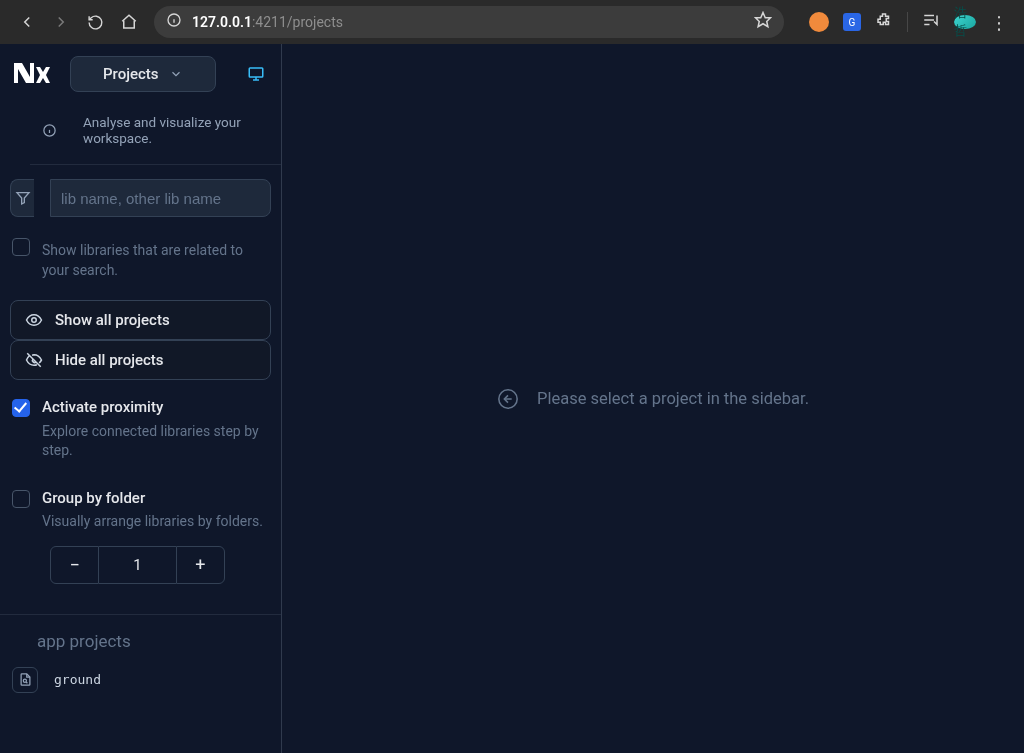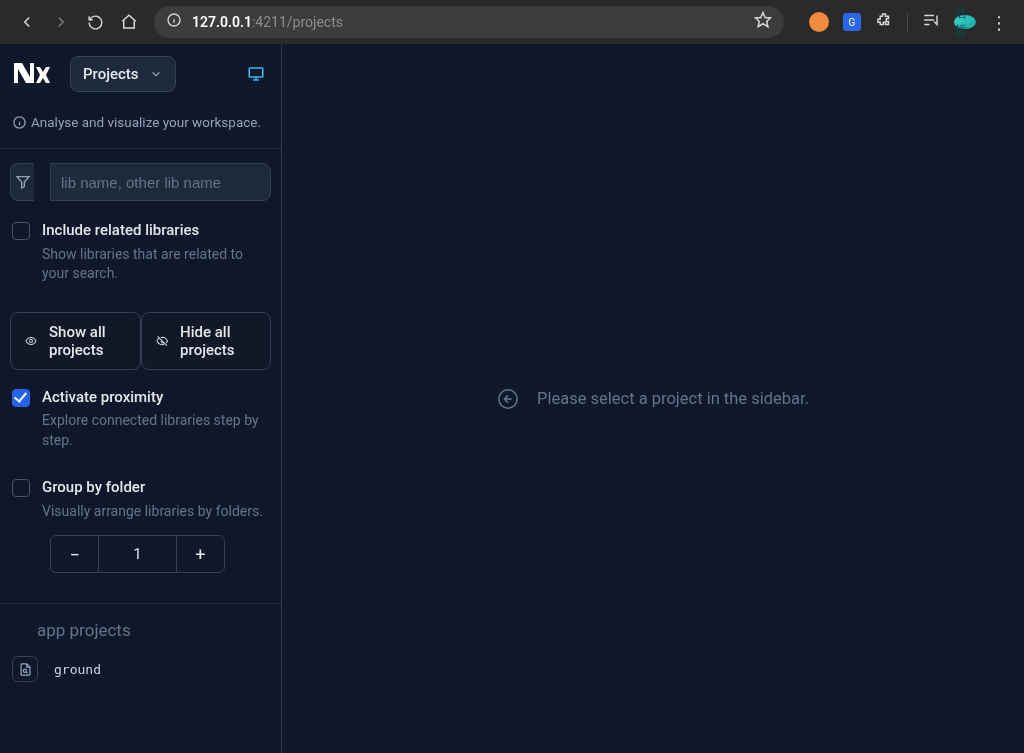--- a/index.html
+++ b/index.html
@@ -22,42 +22,42 @@
   .puzzle { color:#d6d6d6; }
   .music { color:#d6d6d6; }
   .avatar { background: linear-gradient(135deg,#3dd6d0,#1aa59f); width:22px; height:14px; border-radius:50%; display:flex; align-items:center; justify-content:center; font-size:13px; color:#064d4a;}
   .kebab { color:#d6d6d6; font-size:18px; }
 
   
   .app { display:flex; height: calc(753px - 44px); background:#0f172a; }
   .sidebar { width: 282px; background:#0f172a; border-right:1px solid rgba(148,163,184,0.25); display:flex; flex-direction:column; }
   .sb-top { display:flex; align-items:center; gap: 16px; padding: 12px 12px 14px 12px; }
   .logo { width:42px; height:30px; color:#fff; font-weight:700; font-size:20px; letter-spacing:-1px; font-style:italic; }
-  .select-btn { display:flex; align-items:center; gap:10px; border:1px solid #334155; background:#1e293b; color:#e5e7eb; border-radius:8px; padding: 8px 12px; font-size:15px; font-weight:500; }
+  .select-btn { display:flex; align-items:center; gap:10px; border:1px solid #334155; background:#1e293b; color:#e5e7eb; border-radius:8px; padding: 8px 32px; font-size:15px; font-weight:500; }
   .select-btn svg { color:#94a3b8; }
   .monitor { margin-left:auto; color:#38bdf8; width:26px; height:26px; display:flex; align-items:center; justify-content:center; border-radius:6px; }
 
-  .sb-headline { display:flex; align-items:center; gap:4px; padding: 8px 12px 18px 12px; color:#94a3b8; font-size:13.5px; border-bottom:1px solid rgba(148,163,184,0.15); }
+  .sb-headline { display:flex; align-items:center; gap:26px; padding: 8px 12px 18px 12px; color:#94a3b8; font-size:13.5px; border-bottom:1px solid rgba(148,163,184,0.15);margin-left:30px; }
   .sb-headline svg { flex:0 0 auto; }
 
   .sb-body { padding: 14px 10px 0 10px; flex:1; overflow:auto; }
   
   .filter-row { display:flex; gap:16px; }
   .filter-btn { width:36px; height:38px; display:flex; align-items:center; justify-content:center; background:#1e293b; border:1px solid #334155; border-right:none; border-radius:8px 0 0 8px; color:#94a3b8; }
   .filter-input { flex:1; height:38px; background:#1e293b; border:1px solid #334155; border-radius:0 8px 8px 0; color:#e5e7eb; padding:0 10px; font-size:15px; outline:none; }
   .filter-input::placeholder { color:#64748b; }
 
   .opt { display:flex; gap:12px; padding: 20px 2px 0 2px; }
   .opt .cb { width:18px; height:18px; border:1.5px solid #475569; border-radius:4px; margin-top:1px; flex:0 0 auto; background:transparent; position:relative; }
   .opt .cb.checked { background:#2563eb; border-color:#2563eb; }
   .opt .cb.checked::after { content:""; position:absolute; left:4px; top:0px; width:5px; height:10px; border:solid #fff; border-width:0 2px 2px 0; transform:rotate(40deg); }
   .opt .txt .t1 { color:#e5e7eb; font-size:15px; font-weight:500; line-height:1.3; }
   .opt .txt .t2 { color:#64748b; font-size:14px; line-height:1.4; margin-top:4px; }
 
-  .actions { margin-top: 28px; display:flex; gap:0; }
+  .actions { margin-top: 20px; display:flex; flex-direction:column; gap:0; }
   .act-btn { display:flex; align-items:center; gap:12px; width:100%; border:1px solid #334155; background:#111827; color:#e5e7eb; border-radius:8px; padding:10px 14px; font-size:15px; font-weight:500; text-align:left; }
   .act-btn svg { color:#cbd5e1; }
 
   .stepper { display:flex; margin:14px 0 0 40px; width:175px; }
   .stepper button, .stepper .val { height:38px; border:1px solid #334155; background:transparent; color:#e5e7eb; display:flex; align-items:center; justify-content:center; }
   .stepper button { width:50px; font-size:18px; }
   .stepper .val { width:78px; font-size:15px; border-left:none; border-right:none; }
   .stepper button.minus { border-radius:6px 0 0 6px; }
   .stepper button.plus  { border-radius:0 6px 6px 0; }
 
@@ -181,21 +181,20 @@
           <svg width="16" height="16" viewBox="0 0 24 24" fill="none" stroke="currentColor" stroke-width="2">
               <polygon points="3 4 21 4 14 12 14 19 10 21 10 12"></polygon>
             </svg>
         </span>
         <input class="filter-input" placeholder="lib name, other lib name" style="">
       </div>
 
       <div class="opt">
         <span class="cb"></span>
         <div class="txt">
-          <div class="t1">Include related libraries</div>
           <div class="t2">Show libraries that are related to your search.</div>
         </div>
       </div>
 
       <div class="actions">
         <button class="act-btn">
           <svg width="18" height="18" viewBox="0 0 24 24" fill="none" stroke="currentColor" stroke-width="2">
               <path d="M2 12s3.5-7 10-7 10 7 10 7-3.5 7-10 7S2 12 2 12z"></path>
               <circle cx="12" cy="12" r="3"></circle>
             </svg>

